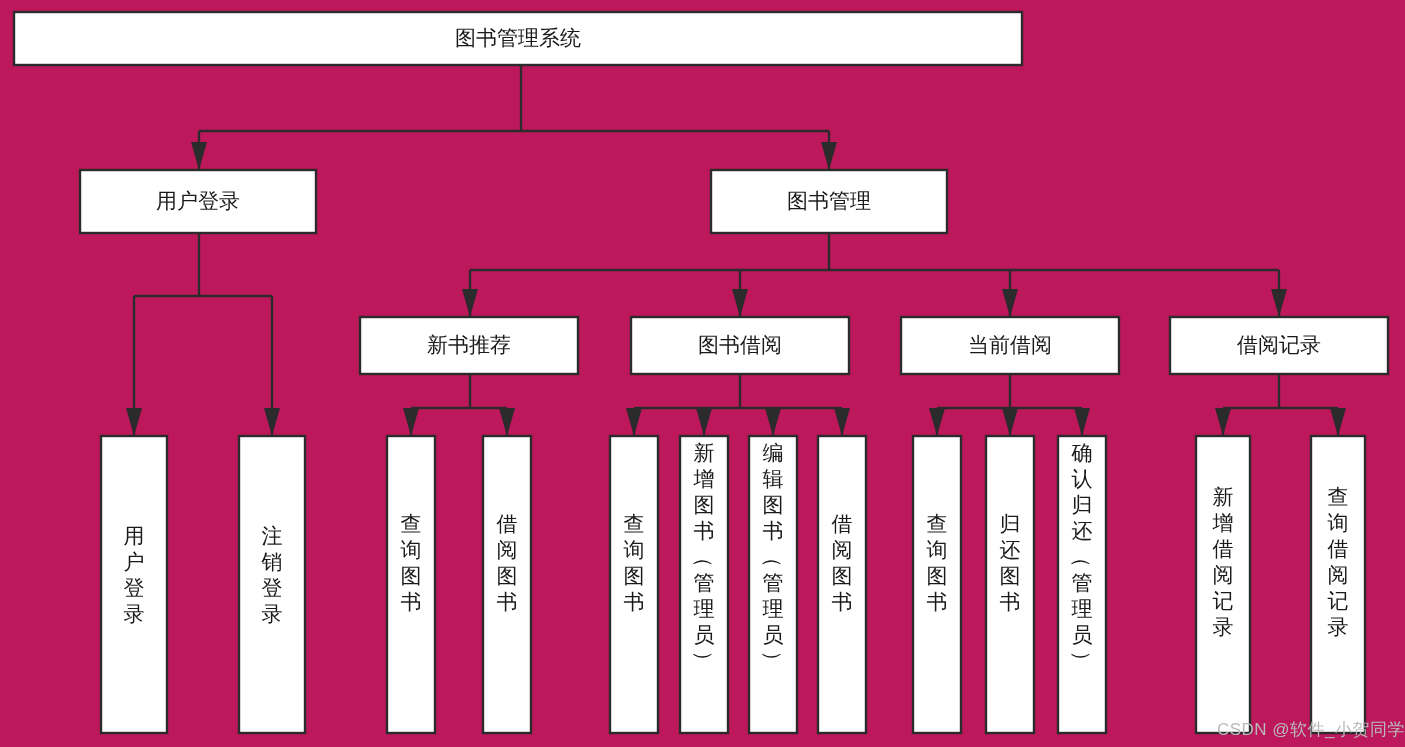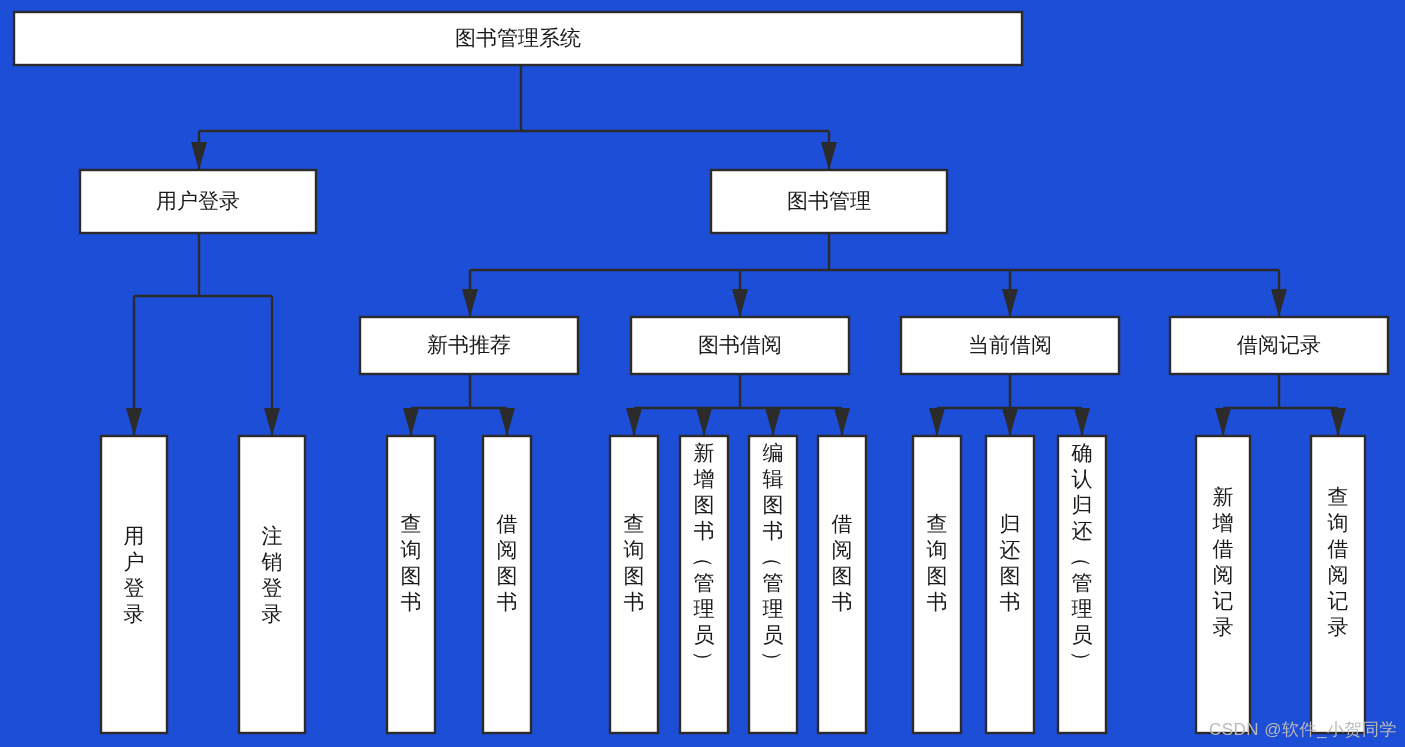--- a/index.html
+++ b/index.html
@@ -10,21 +10,21 @@
   body {
     width: 1405px;
     height: 747px;
     font-family: "Liberation Sans", "DejaVu Sans", sans-serif;
     overflow: hidden;
   }
   #diagram-root {
     position: relative;
     width: 1405px;
     height: 747px;
-    background: #1d4ed8;
+    background: #be185d;
   }
   svg#flow {
     position: absolute;
     left: 0;
     top: 0;
     width: 1405px;
     height: 747px;
     display: block;
   }
   .node-rect {
@@ -50,21 +50,21 @@
     dominant-baseline: middle;
   }
   .node-label-v {
     fill: #1a1a1a;
     font-family: "Liberation Sans", "DejaVu Sans", sans-serif;
     font-size: 21px;
     text-anchor: middle;
   }
   .watermark {
     position: absolute;
-    right: 8px;
+    right: 0;
     bottom: 6px;
     font-family: "Liberation Sans", "DejaVu Sans", sans-serif;
     font-size: 17px;
     color: #b9b9b9;
     letter-spacing: 0.5px;
     white-space: nowrap;
     user-select: none;
   }
 </style>
 </head>

